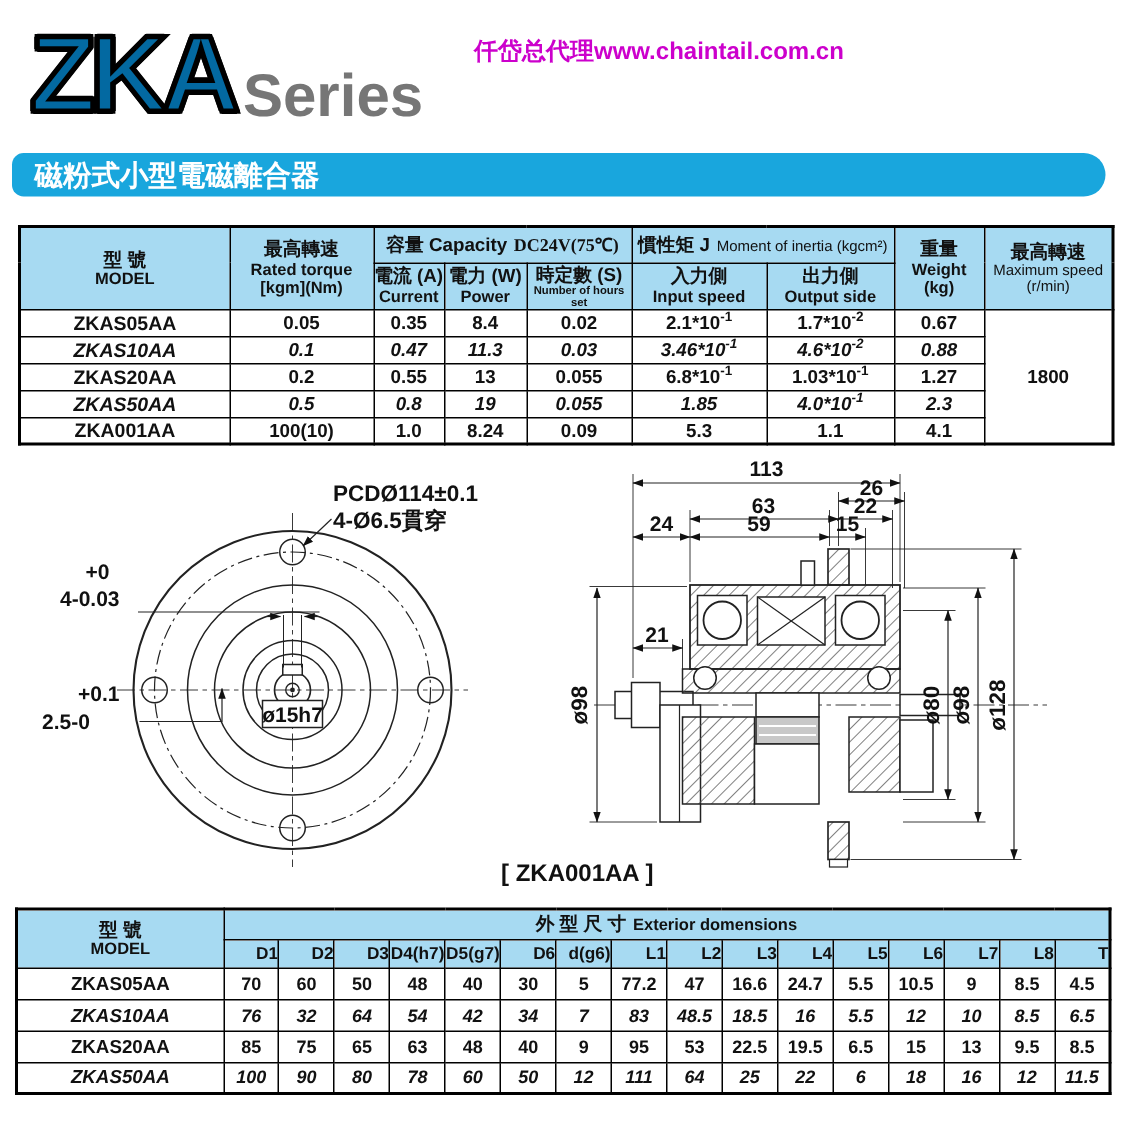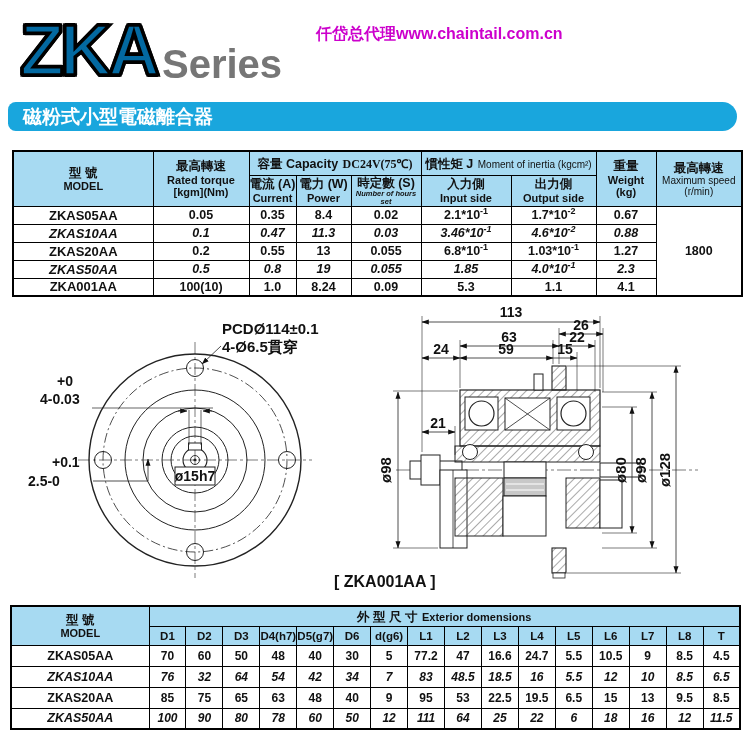--- a/index.html
+++ b/index.html
@@ -31,30 +31,30 @@
   .alt td{background:#d0ebf8;font-style:italic;}
   sup{font-size:9px;vertical-align:super;line-height:0;}
 
   .spec{position:absolute;top:150px;left:12px;width:729px;border:2px solid #000;}
   .spec td{font-size:12.5px;font-weight:bold;background:#fff;}
   .spec tbody tr{height:18px;}
   .spec .model-cell{font-size:13px;}
   .zh{font-size:12.5px;font-weight:bold;line-height:1.15;}
   .en{font-size:11px;font-weight:bold;line-height:1.1;}
   .en2{font-size:10px;font-weight:normal;line-height:1.1;}
-  .tiny{font-size:7.5px;font-weight:bold;line-height:1;font-style:italic;}
+  .tiny{font-size:7.5px;font-weight:bold;line-height:1;}
   .serif{font-family:"Liberation Serif",serif;font-size:12px;font-weight:bold;}
   .speed-cell{background:#fff !important;font-size:13px;margin-left:34px;}
 
   .dims{position:absolute;top:605px;left:10px;width:731px;border:2px solid #000;}
   .dims thead tr.g{height:20px;} .dims thead tr.c{height:19px;}
   .dims tbody tr{height:21px;}
   .dims td{font-size:12px;font-weight:bold;background:#fff;}
   .dims .model-cell{font-size:12.5px;}
-  .dims .colh{font-size:11.5px;font-weight:bold;}
+  .dims .colh{font-size:11.5px;font-weight:bold;text-align:right;}
 
   
   .drawing{position:absolute;top:295px;left:0;width:750px;height:305px;}
   svg text{fill:#111;font-family:"Liberation Sans",sans-serif;}
   .dimtxt{font-size:14px;font-weight:bold;}
   .lbltxt{font-size:15px;font-weight:bold;}
   .captxt{font-size:16px;font-weight:bold;}
 </style>
 </head>
 <body>
@@ -125,21 +125,21 @@
         <th>
           <div class="zh">電力 (W)</div>
           <div class="en">Power</div>
         </th>
         <th>
           <div class="zh">時定數 (S)</div>
           <div class="tiny">Number of hours set</div>
         </th>
         <th>
           <div class="zh">入力側</div>
-          <div class="en">Input side</div>
+          <div class="en">Input speed</div>
         </th>
         <th>
           <div class="zh">出力側</div>
           <div class="en">Output side</div>
         </th>
       </tr>
     </thead>
     <tbody>
       <tr>
         <td class="model-cell">ZKAS05AA</td>

